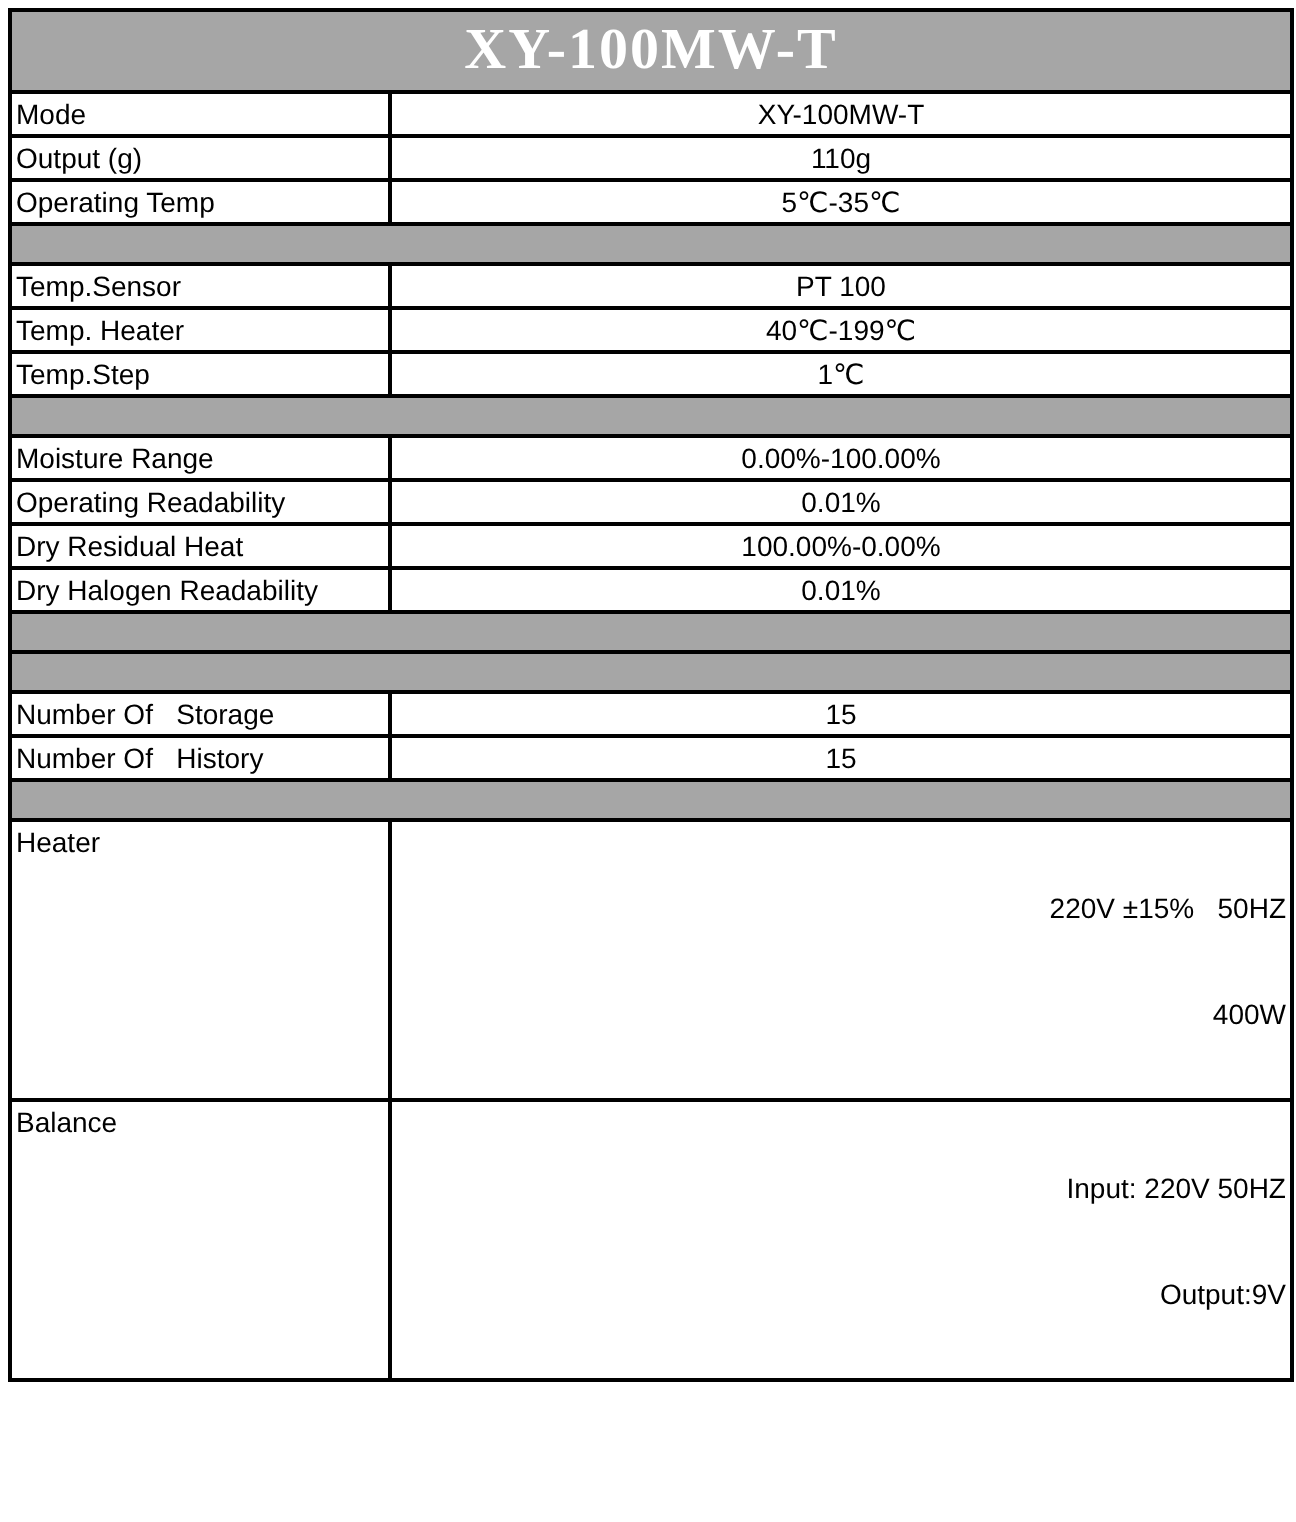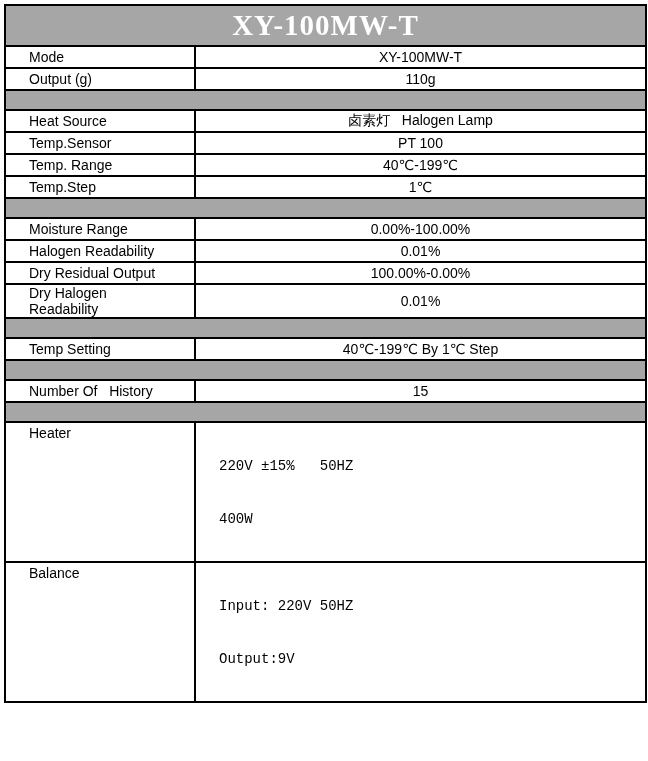--- a/index.html
+++ b/index.html
@@ -14,21 +14,21 @@
   table.spec-table {
     border-collapse: collapse;
     width: 641px;
     table-layout: fixed;
     font-family: "Liberation Sans", "DejaVu Sans", sans-serif;
     font-size: 14px;
     color: #000000;
   }
   table.spec-table td {
     border: 2px solid #000000;
-    padding: 0 23px;
+    padding: 0 2px;
     white-space: pre-wrap;
     overflow: hidden;
   }
   col.c-label { width: 190px; }
   col.c-value { width: 451px; }
 
   tr.title-row td {
     height: 39px;
     background: #a6a6a6;
     text-align: center;
@@ -46,23 +46,22 @@
   }
   td.label-cell { text-align: left; }
   td.value-cell { text-align: center; }
 
   tr.tall-row td {
     height: 41px;
     vertical-align: top;
   }
   tr.tall-row td.label-cell { padding-top: 2px; }
   td.value-left {
-    text-align: left;
+    text-align: right;
     padding-left: 140px;
-    font-family: Liberation Mono, monospace;
   }
   td.value-left div { line-height: 20px; padding-top: 1px; }
 </style>
 </head>
 <body>
 
 <div class="sheet">
   <table class="spec-table">
     <colgroup>
       <col class="c-label">
@@ -75,76 +74,76 @@
       </tr>
 
       <tr class="data-row">
         <td class="label-cell">Mode</td>
         <td class="value-cell">XY-100MW-T</td>
       </tr>
       <tr class="data-row">
         <td class="label-cell">Output (g)</td>
         <td class="value-cell">110g</td>
       </tr>
+      <tr class="data-row">
+        <td class="label-cell">Operating Temp</td>
+        <td class="value-cell">5℃-35℃</td>
+      </tr>
 
       <tr class="band-row">
         <td colspan="2"></td>
       </tr>
 
       <tr class="data-row">
-        <td class="label-cell">Heat Source</td>
-        <td class="value-cell">卤素灯   Halogen Lamp</td>
-      </tr>
-      <tr class="data-row">
         <td class="label-cell">Temp.Sensor</td>
         <td class="value-cell">PT 100</td>
       </tr>
       <tr class="data-row">
-        <td class="label-cell">Temp. Range</td>
+        <td class="label-cell">Temp. Heater</td>
         <td class="value-cell">40℃-199℃</td>
       </tr>
       <tr class="data-row">
         <td class="label-cell">Temp.Step</td>
         <td class="value-cell">1℃</td>
       </tr>
 
       <tr class="band-row">
         <td colspan="2"></td>
       </tr>
 
       <tr class="data-row">
         <td class="label-cell">Moisture Range</td>
         <td class="value-cell">0.00%-100.00%</td>
       </tr>
       <tr class="data-row">
-        <td class="label-cell">Halogen Readability</td>
+        <td class="label-cell">Operating Readability</td>
         <td class="value-cell">0.01%</td>
       </tr>
       <tr class="data-row">
-        <td class="label-cell">Dry Residual Output</td>
+        <td class="label-cell">Dry Residual Heat</td>
         <td class="value-cell">100.00%-0.00%</td>
       </tr>
       <tr class="data-row">
         <td class="label-cell">Dry Halogen Readability</td>
         <td class="value-cell">0.01%</td>
       </tr>
 
       <tr class="band-row">
         <td colspan="2"></td>
       </tr>
 
-      <tr class="data-row">
-        <td class="label-cell">Temp Setting</td>
-        <td class="value-cell">40℃-199℃ By 1℃ Step</td>
-      </tr>
 
       <tr class="band-row">
         <td colspan="2"></td>
       </tr>
 
+      <tr class="data-row">
+        <td class="label-cell">Number Of   Storage</td>
+        <td class="value-cell">15</td>
+      </tr>
       <tr class="data-row">
         <td class="label-cell">Number Of   History</td>
         <td class="value-cell">15</td>
       </tr>
 
       <tr class="band-row">
         <td colspan="2"></td>
       </tr>
 
       <tr class="data-row tall-row">

